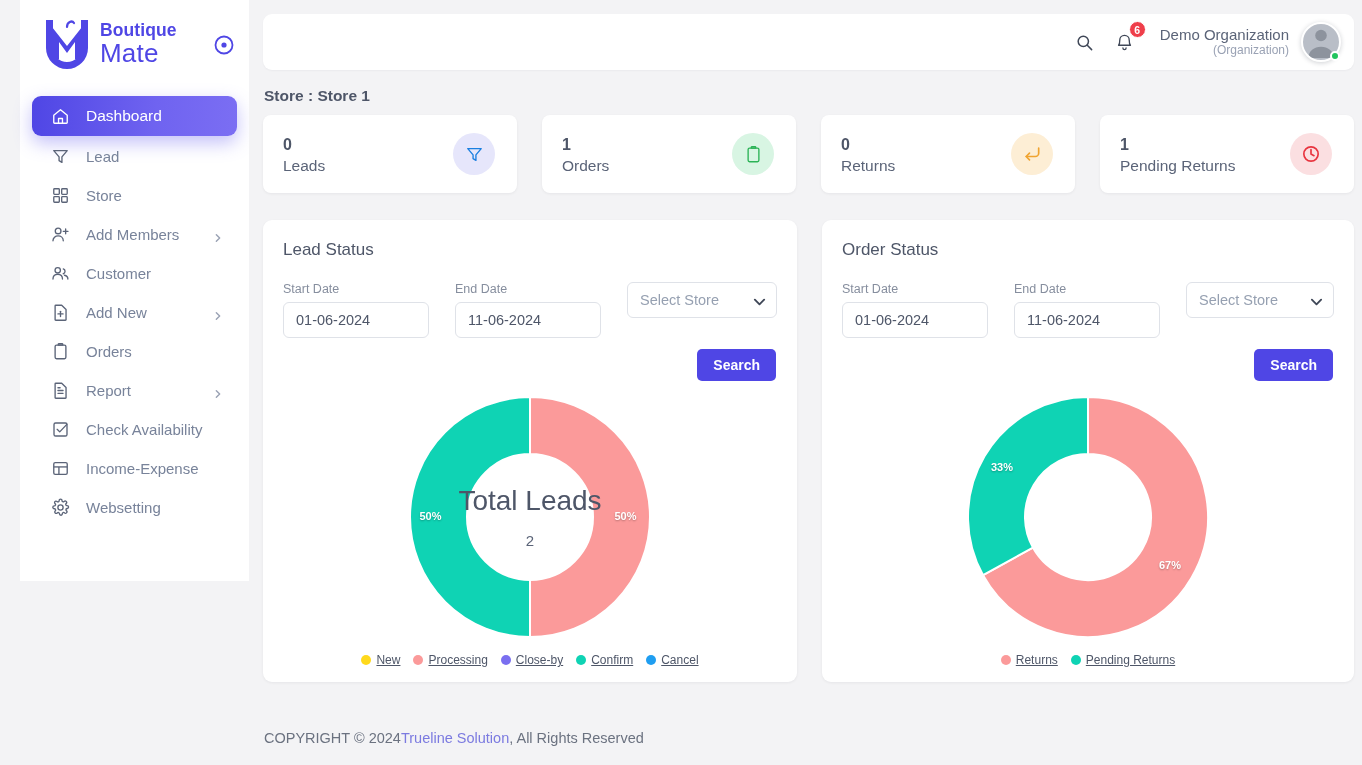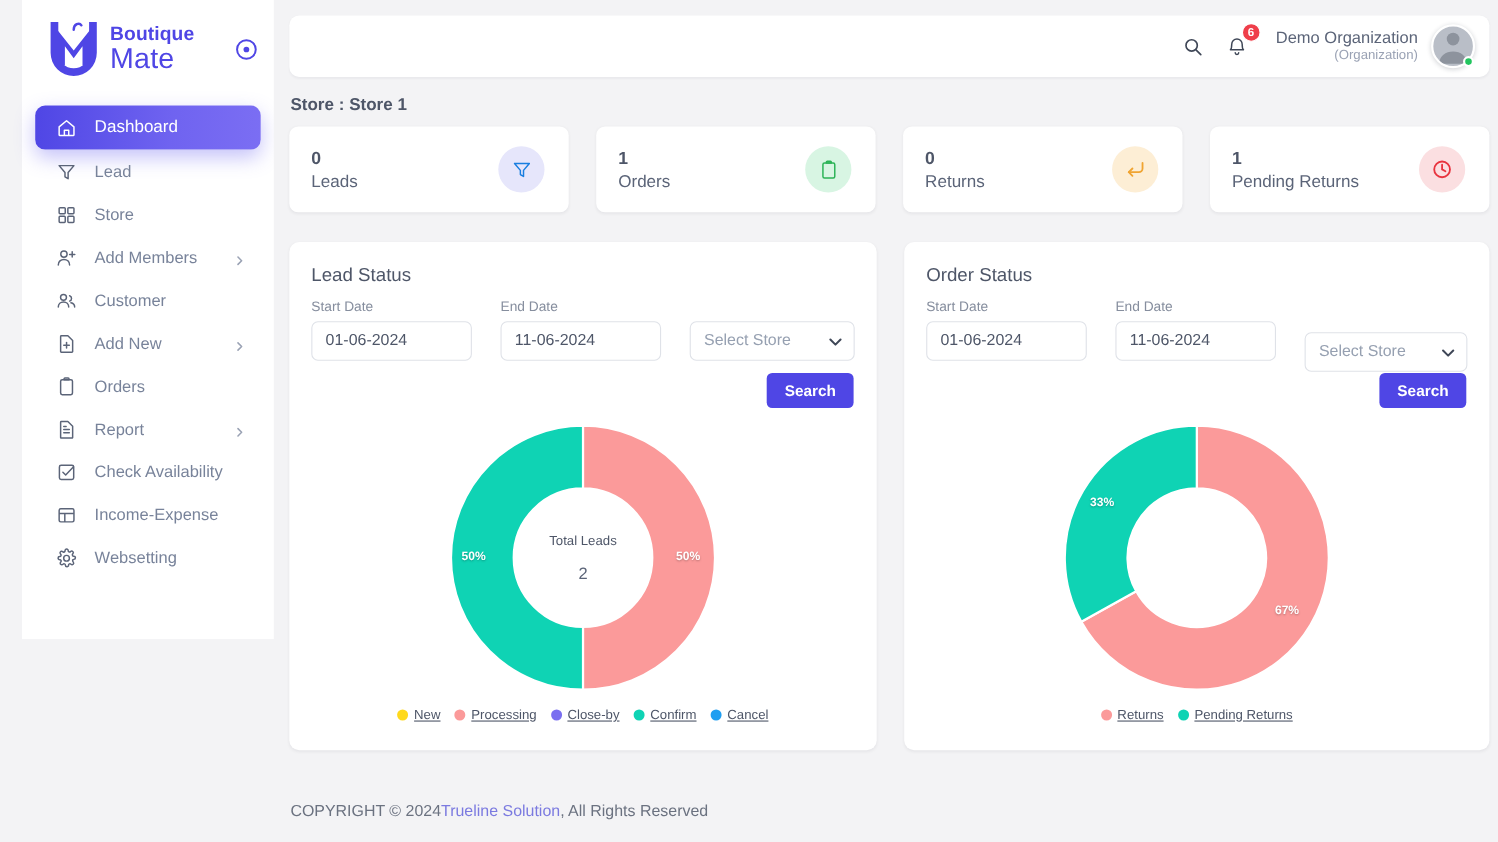--- a/index.html
+++ b/index.html
@@ -111,21 +111,21 @@
     display: flex; align-items: center; justify-content: center;
   }
 
   .panels { display: flex; gap: 25px; margin-top: 27px; }
   .panel {
     flex: 1 1 0; height: 462px; background: #fff; border-radius: 9px;
     padding: 20px 20px 0 20px; position: relative;
     box-shadow: 0 1px 3px rgba(16,24,40,.06);
   }
   .panel-title { font-size: 17px; color: #4e5668; }
-  .filters { display: flex; align-items: flex-end; margin-top: 12px; }
+  .filters { display: flex; align-items: flex-start; margin-top: 22px; }
   .field { display: flex; flex-direction: column; }
   .f-label { font-size: 12.5px; color: #868e9e; margin-bottom: 6px; }
   .f-input {
     height: 36px; border: 1px solid #dfe2e8; border-radius: 6px;
     font-size: 14.5px; color: #4e5668; padding: 0 12px;
     font-family: "Liberation Sans", sans-serif; background: #fff;
     outline: none;
   }
   .sel-wrap { position: relative; }
   .f-select {
@@ -144,21 +144,21 @@
   }
   .btn-row { display: flex; justify-content: flex-end; margin-top: 11px; padding-right: 1px; align-items: center; }
 
   .donut-wrap {
     position: relative; width: 244px; height: 244px; margin: 14px auto 0 auto;
   }
   .donut-center {
     position: absolute; left: 0; right: 0; top: 50%;
     transform: translateY(-50%); text-align: center; pointer-events: none;
   }
-  .dc-title { font-size: 12px; color: #4e5668; }
+  .dc-title { font-size: 28px; color: #4e5668; }
   .dc-value { font-size: 15px; color: #5b6478; margin-top: 15px; }
   .slice-lbl {
     position: absolute; font-size: 11px; font-weight: 700; color: #fff;
     text-shadow: 0 1px 2px rgba(0,0,0,.28); pointer-events: none;
   }
   .legend {
     display: flex; justify-content: center; align-items: center;
     gap: 13px; margin-top: 14px;
   }
   .lg-item { display: flex; align-items: center; font-size: 12px; color: #4e5668; text-decoration: underline; }

